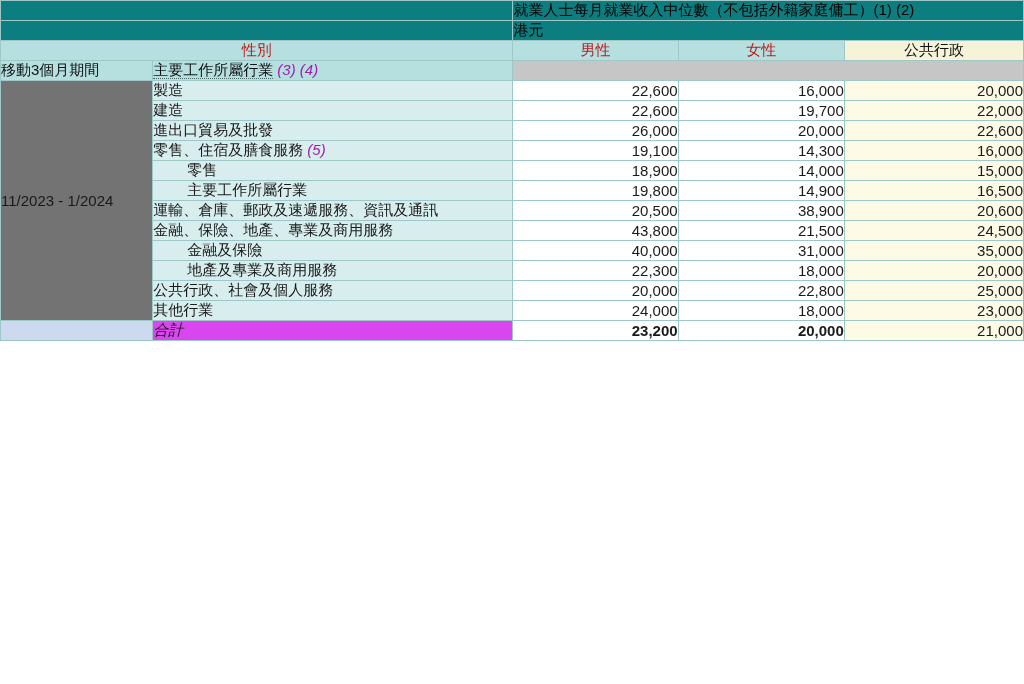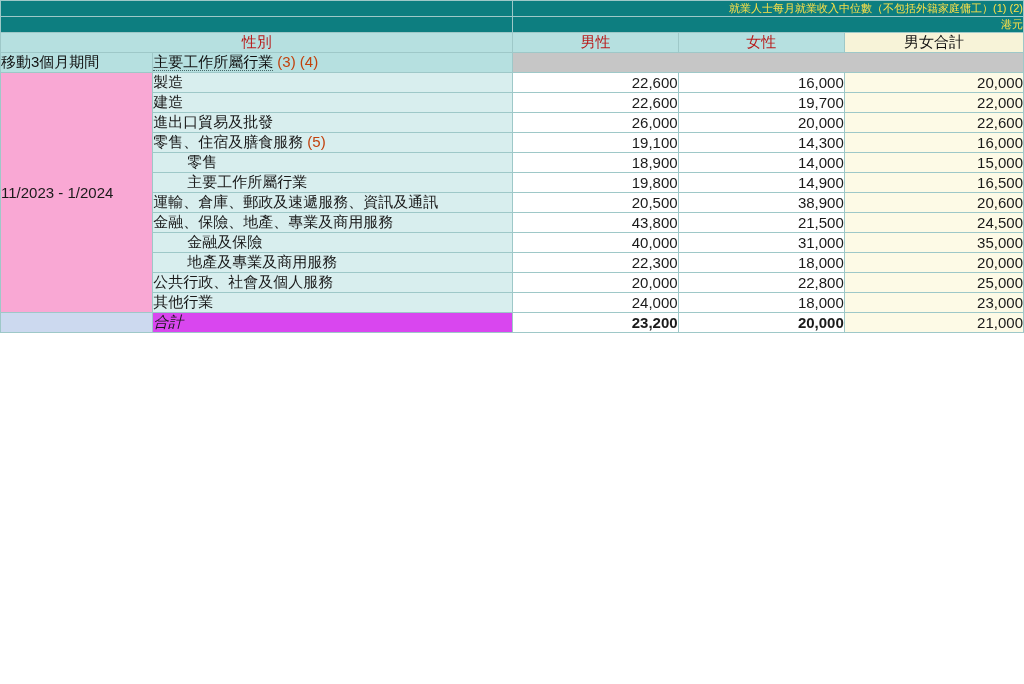--- a/index.html
+++ b/index.html
@@ -22,23 +22,23 @@
   }
   table.stat-table td, table.stat-table th {
     border: 1px solid #9ec8c8;
     padding: 0;
     font-weight: normal;
     vertical-align: middle;
   }
   
   .hdr-teal {
     background: #0d7e80;
-    color: #fde047;
-    text-align: right;
-    font-size: 11px;
+    color: #000000;
+    text-align: left;
+    font-size: 15px;
     padding: 7px 8px;
     border: 1px solid #0d7e80;
   }
   .hdr-teal-blank {
     background: #0d7e80;
     border: 1px solid #0d7e80;
   }
   .hdr-lightteal {
     background: #b6e0e0;
     color: #b91c1c;
@@ -58,21 +58,21 @@
     color: #111;
     text-align: left;
     padding: 8px 8px;
     font-size: 15px;
   }
   .hdr-gray {
     background: #c6c6c6;
   }
   
   .cell-period {
-    background: #f9a8d4;
+    background: #737373;
     text-align: left;
     padding: 8px 6px;
     font-size: 15px;
     vertical-align: top;
   }
   .cell-label {
     background: #d8eeee;
     text-align: left;
     padding: 8px 8px;
     font-size: 15px;
@@ -98,21 +98,22 @@
     background: #fdfae6;
     text-align: right;
     padding: 8px 10px;
     font-size: 15px;
     font-weight: bold;
   }
   .cell-num.bold {
     font-weight: bold;
   }
   .note {
-    color: #c2410c;
+    color: #a21caf;
+    font-style: italic;
   }
   .underline-dotted {
     border-bottom: 1px dotted #4a6a6a;
   }
   .col-period { width: 152px; }
   .col-label  { width: 360px; }
   .col-male   { width: 165px; }
   .col-female { width: 166px; }
   .col-both   { width: 179px; }
 </style>
@@ -133,21 +134,21 @@
       <td class="hdr-teal" colspan="3">就業人士每月就業收入中位數（不包括外籍家庭傭工）(1) (2)</td>
     </tr>
     <tr>
       <td class="hdr-teal-blank" colspan="2"></td>
       <td class="hdr-teal" colspan="3">港元</td>
     </tr>
     <tr>
       <td class="hdr-lightteal" colspan="2">性別</td>
       <td class="hdr-lightteal">男性</td>
       <td class="hdr-lightteal">女性</td>
-      <td class="hdr-cream">男女合計</td>
+      <td class="hdr-cream">公共行政</td>
     </tr>
     <tr>
       <td class="hdr-lightteal-left">移動3個月期間</td>
       <td class="hdr-lightteal-left"><span class="underline-dotted">主要工作所屬行業</span> <span class="note">(3) (4)</span></td>
       <td class="hdr-gray" colspan="3"></td>
     </tr>
   </thead>
   <tbody id="table-body">
   <tr>
         <td class="cell-period" rowspan="12">11/2023 - 1/2024</td>

